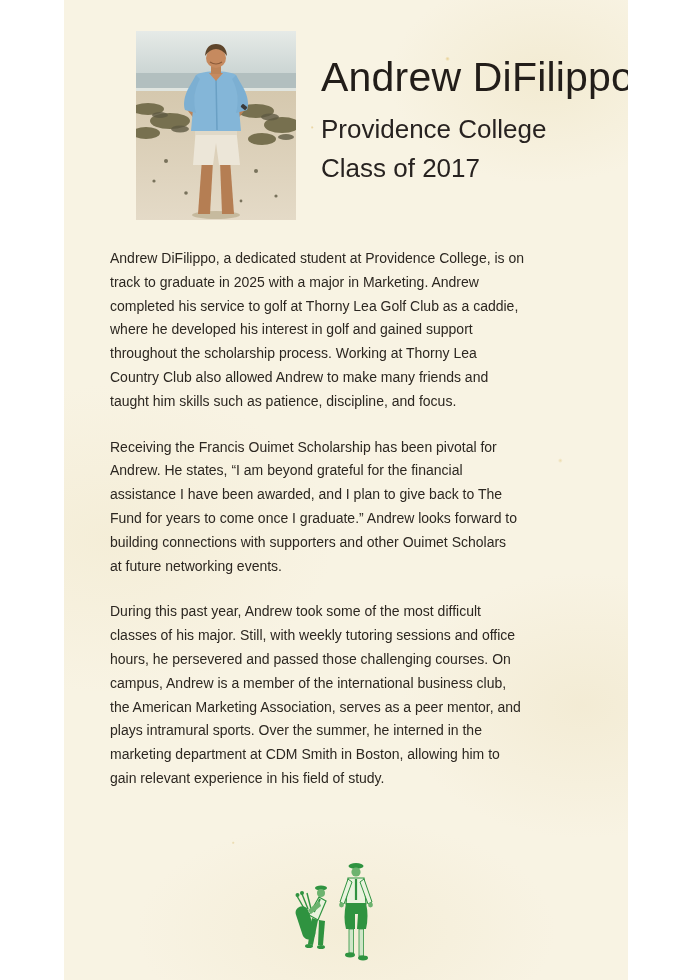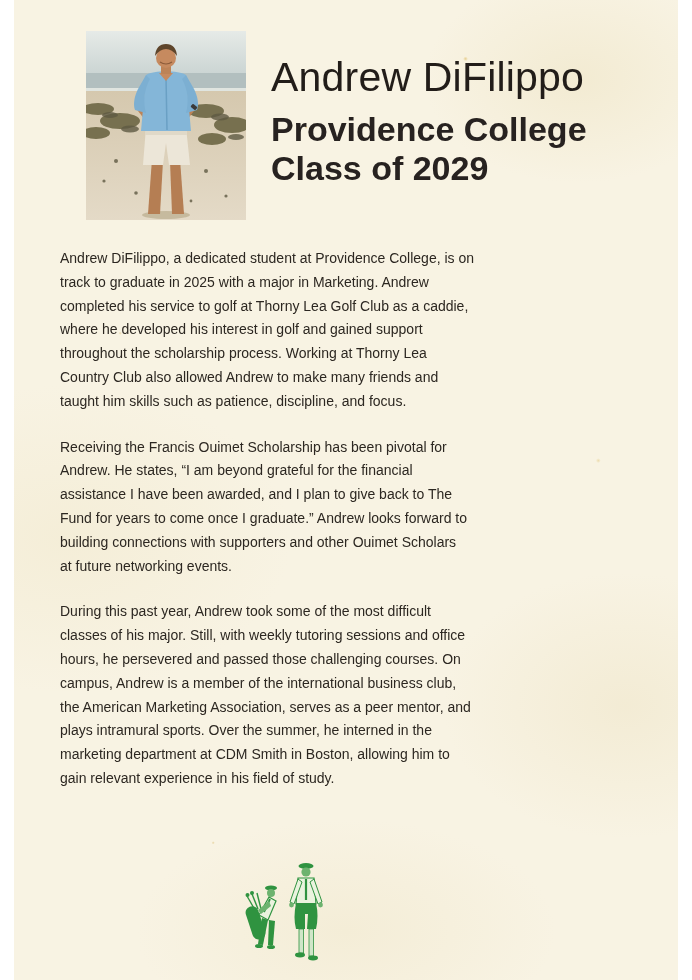--- a/index.html
+++ b/index.html
@@ -3,21 +3,21 @@
 <meta charset="utf-8">
 <style>
   :root {
     --paper: #f8f3e3;
     --ink: #2c2721;
     --green: #2f9340;
   }
   html, body { margin: 0; padding: 0; background: #ffffff; }
   .page {
     position: relative;
-    width: 664px;
+    width: 564px;
     height: 980px;
     margin: 0 auto;
     overflow: hidden;
     font-family: "Liberation Sans", sans-serif;
     color: var(--ink);
     background-color: var(--paper);
     background-image:
       radial-gradient(ellipse 220px 150px at 85% 8%,  rgba(238,228,196,0.55), transparent 70%),
       radial-gradient(ellipse 320px 220px at 8% 55%,  rgba(242,234,208,0.6),  transparent 70%),
       radial-gradient(ellipse 260px 190px at 92% 72%, rgba(238,228,198,0.5),  transparent 70%),
@@ -40,23 +40,23 @@
   .header-text { position: absolute; left: 257px; top: 55px; }
   .name {
     font-size: 41px;
     line-height: 44px;
     font-weight: 400;
     color: #221d19;
     letter-spacing: 0.2px;
     white-space: nowrap;
   }
   .sub {
-    font-size: 34px;
+    font-size: 26px;
     line-height: 39px;
-    font-weight: 700;
+    font-weight: 400;
     color: #272220;
     white-space: nowrap;
   }
   .sub-block { margin-top: 11px; }
 
   
   .body-text {
     position: absolute;
     top: 247px; left: 46px;
     width: 600px;
@@ -168,21 +168,21 @@
       <circle cx="80" cy="27" r="10" fill="#c68a5f"></circle>
       <path d="M69,25 Q70,13 80,13 Q90,13 91,25 Q86,18 80,18 Q74,18 69,25 Z" fill="#5e452b"></path>
       <path d="M74,31 Q80,35 86,31" stroke="#8a5a39" stroke-width="1.2" fill="none"></path>
     </svg>
   </div>
 
   <div class="header-text">
     <div class="name">Andrew DiFilippo</div>
     <div class="sub-block">
       <div class="sub">Providence College</div>
-      <div class="sub">Class of 2029</div>
+      <div class="sub">Class of 2017</div>
     </div>
   </div>
 
   <div class="body-text">
     <p class="para">Andrew DiFilippo, a dedicated student at Providence College, is on
 track to graduate in 2025 with a major in Marketing. Andrew
 completed his service to golf at Thorny Lea Golf Club as a caddie,
 where he developed his interest in golf and gained support
 throughout the scholarship process. Working at Thorny Lea
 Country Club also allowed Andrew to make many friends and

